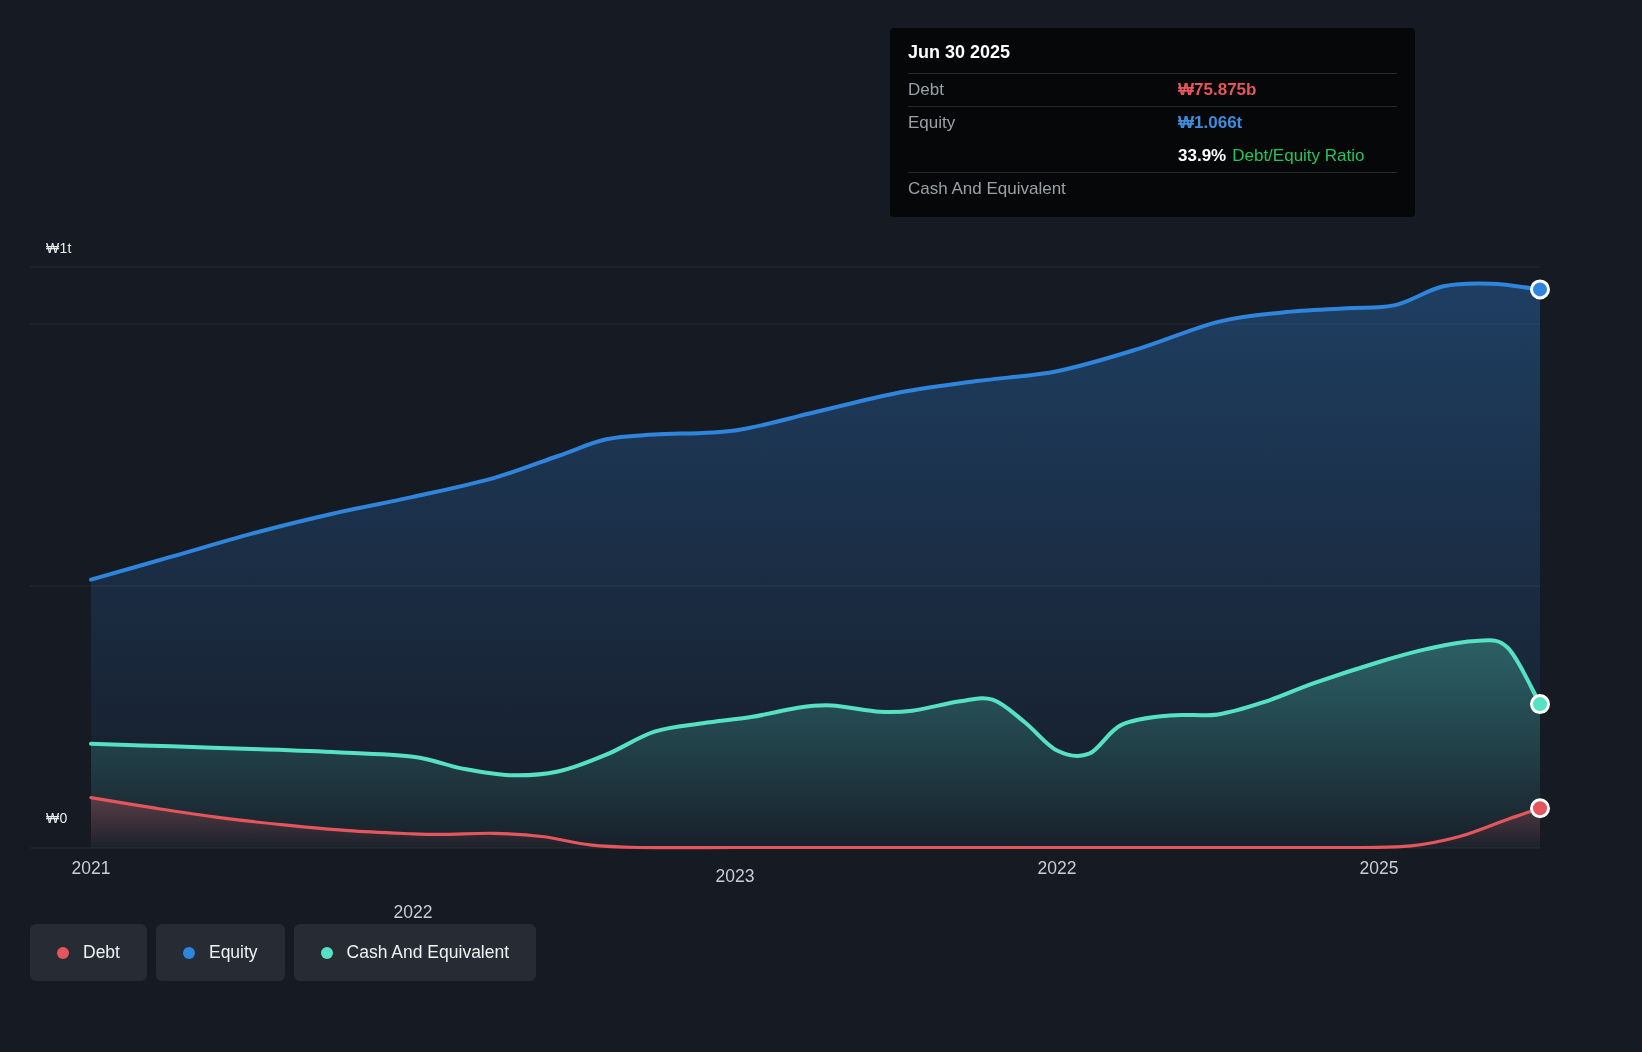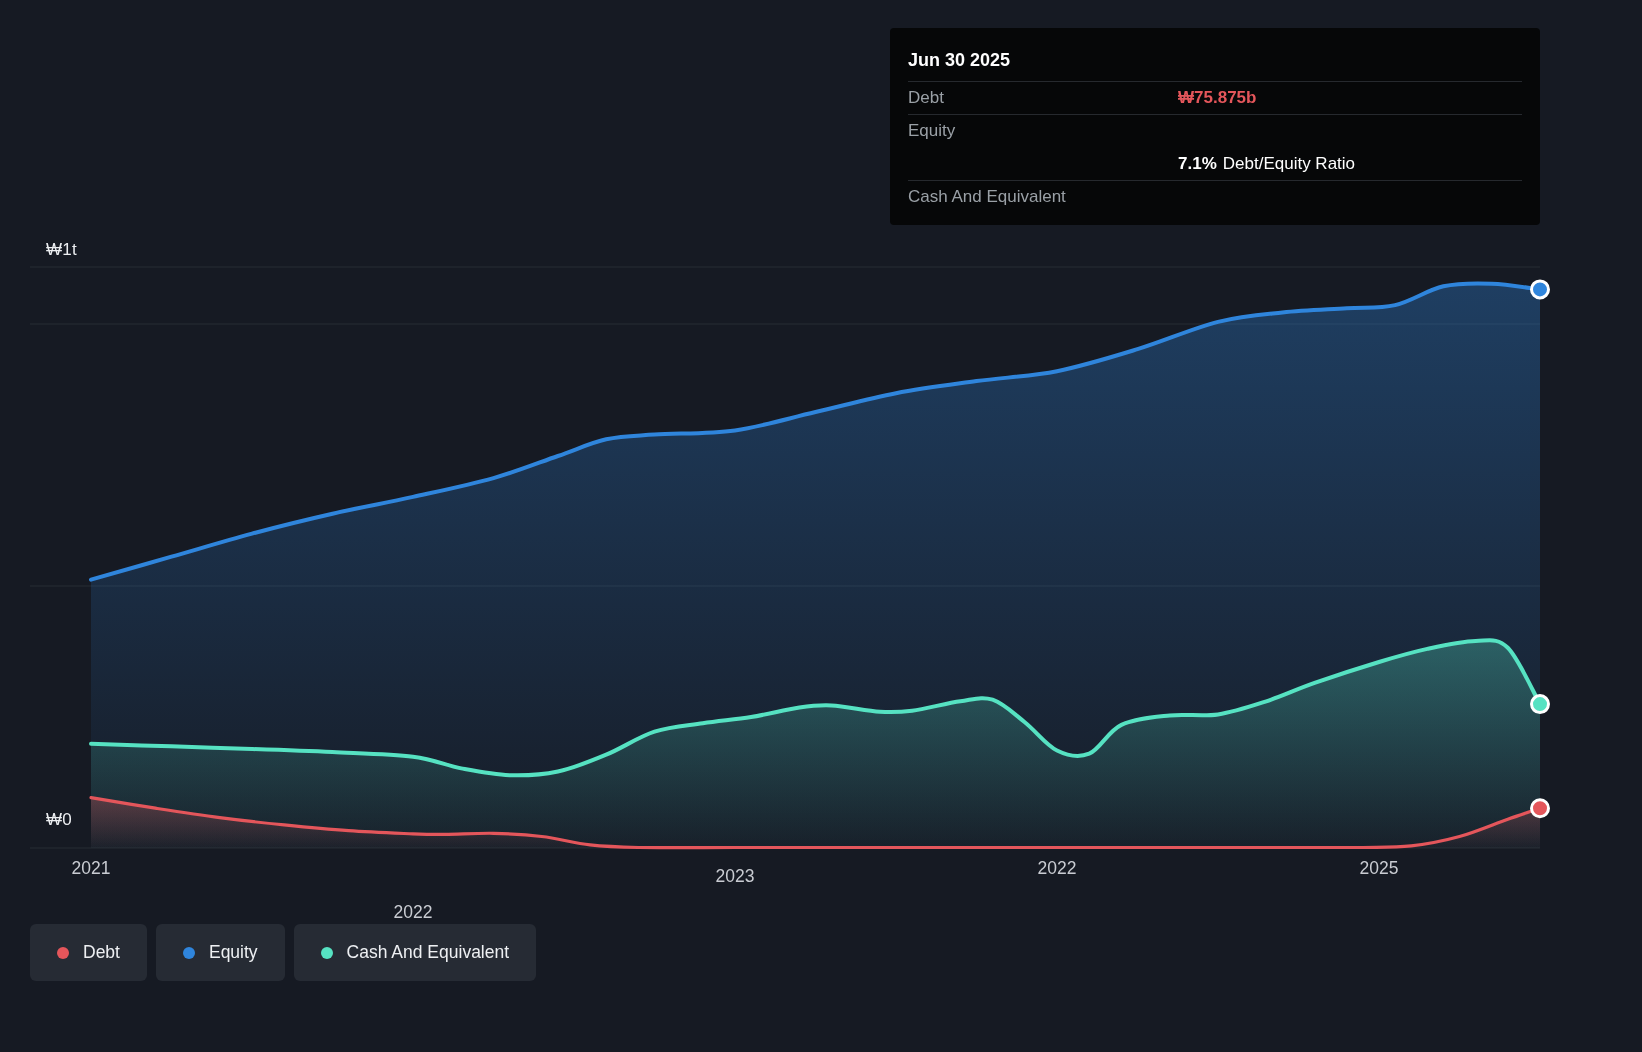--- a/index.html
+++ b/index.html
@@ -2,36 +2,36 @@
 <html><head>
 <meta charset="utf-8">
 <style>
   * { margin:0; padding:0; box-sizing:border-box; }
   html,body { width:1642px; height:1052px; background:#161a23; overflow:hidden;
               font-family:"Liberation Sans", sans-serif; }
   .stage { position:relative; width:1642px; height:1052px; background:#161a23; }
 
   #chart-svg { position:absolute; left:0; top:0; }
 
-  .ylabel { position:absolute; left:46px; color:#eceef1; font-size:17px; letter-spacing:.2px; }
+  .ylabel { position:absolute; left:46px; color:#eceef1; font-size:14px; letter-spacing:.2px; }
   .ylabel-1t { top:240px; }
   .ylabel-0  { top:810px; }
 
   #x-axis { position:absolute; top:858px; left:0; width:1572px; height:26px; }
   .x-tick { position:absolute; top:0; transform:translateX(-50%);
             color:#c9ccd2; font-size:17.5px; }
 
-  .tooltip { position:absolute; left:890px; top:28px; width:650px;
-             background:#060708; border-radius:4px; padding:16px 18px 12px; }
+  .tooltip { position:absolute; left:890px; top:28px; width:525px;
+             background:#060708; border-radius:4px; padding:8px 18px 12px; }
   .tooltip-title { color:#ffffff; font-size:18px; font-weight:bold; padding:6px 0 10px; }
   .tt-row { display:grid; grid-template-columns:222px 1fr; align-items:center; height:33px; }
   .tt-border { border-top:1px solid #26292e; }
   .tt-label { color:#9aa0a6; font-size:17px; }
   .tt-value { font-size:17px; font-weight:bold; color:#ffffff;margin-left:48px; }
-  .tt-ratio-suffix { color:#ffffff; font-weight:normal; font-size:17px; margin-left:6px; }
+  .tt-ratio-suffix { color:#22c55e; font-weight:normal; font-size:17px; margin-left:6px; }
 
   .legend { position:absolute; left:30px; top:924px; display:flex; gap:9px; }
   .legend-pill { display:flex; align-items:center; gap:14px; height:57px; padding:0 27px;
                  background:#262b34; border-radius:6px; color:#eef0f3; font-size:17.5px;
                  cursor:pointer; user-select:none; }
   .dot { width:12px; height:12px; border-radius:50%; flex:0 0 auto; }
 </style>
 </head>
 <body>
 
@@ -79,25 +79,26 @@
     </div>
 
   <div class="tooltip">
     <div class="tooltip-title">Jun 30 2025</div>
     <div class="tt-row tt-border">
       <span class="tt-label">Debt</span>
       <span class="tt-value" style="color: rgb(228, 86, 91);">₩75.875b</span>
     </div>
     <div class="tt-row tt-border">
       <span class="tt-label">Equity</span>
+      <span class="tt-value" style="color: rgb(59, 141, 224);">₩1.066t</span>
     </div>
     <div class="tt-row">
       <span class="tt-label"></span>
       <span class="tt-value">
-        <span>7.1%</span><span class="tt-ratio-suffix">Debt/Equity Ratio</span>
+        <span>33.9%</span><span class="tt-ratio-suffix">Debt/Equity Ratio</span>
       </span>
     </div>
     <div class="tt-row tt-border">
       <span class="tt-label">Cash And Equivalent</span>
     </div>
   </div>
 
   <div class="legend">
     <div class="legend-pill">
       <span class="dot" style="background: rgb(228, 86, 91);"></span>

